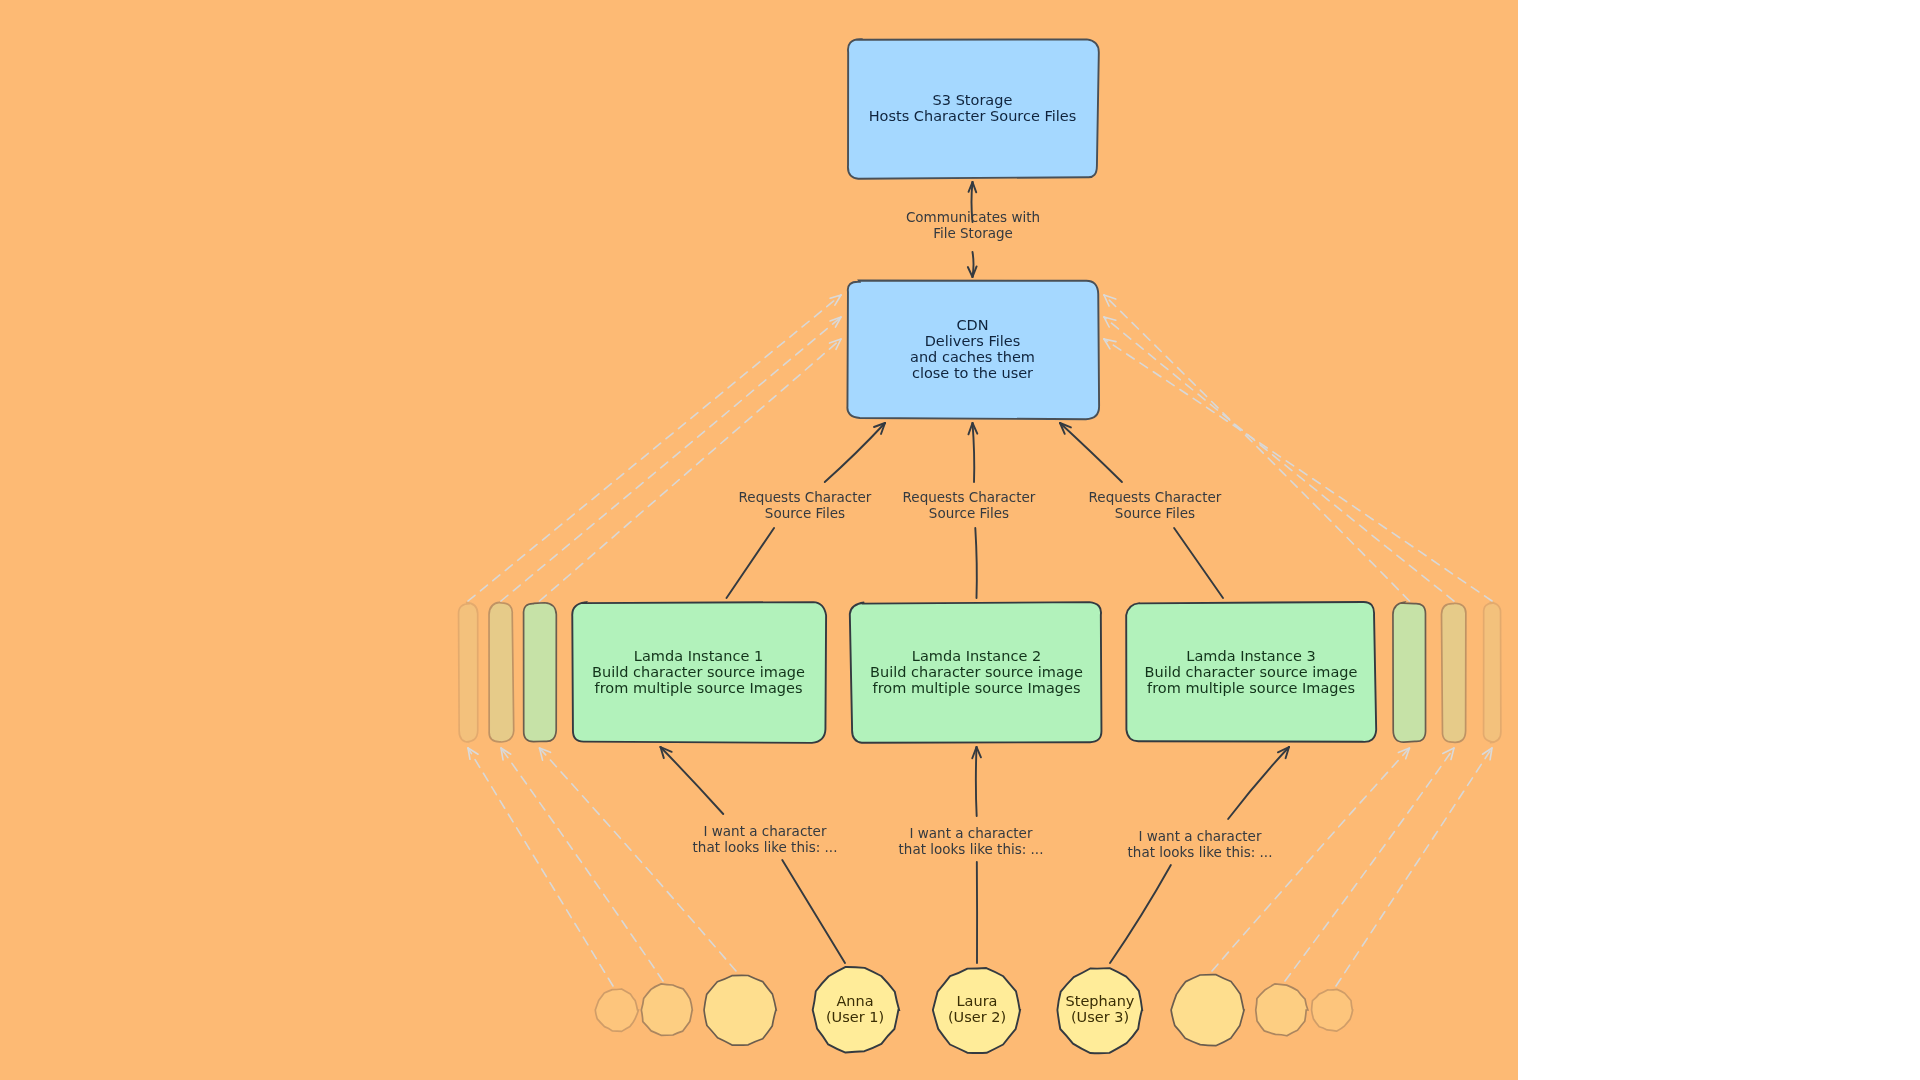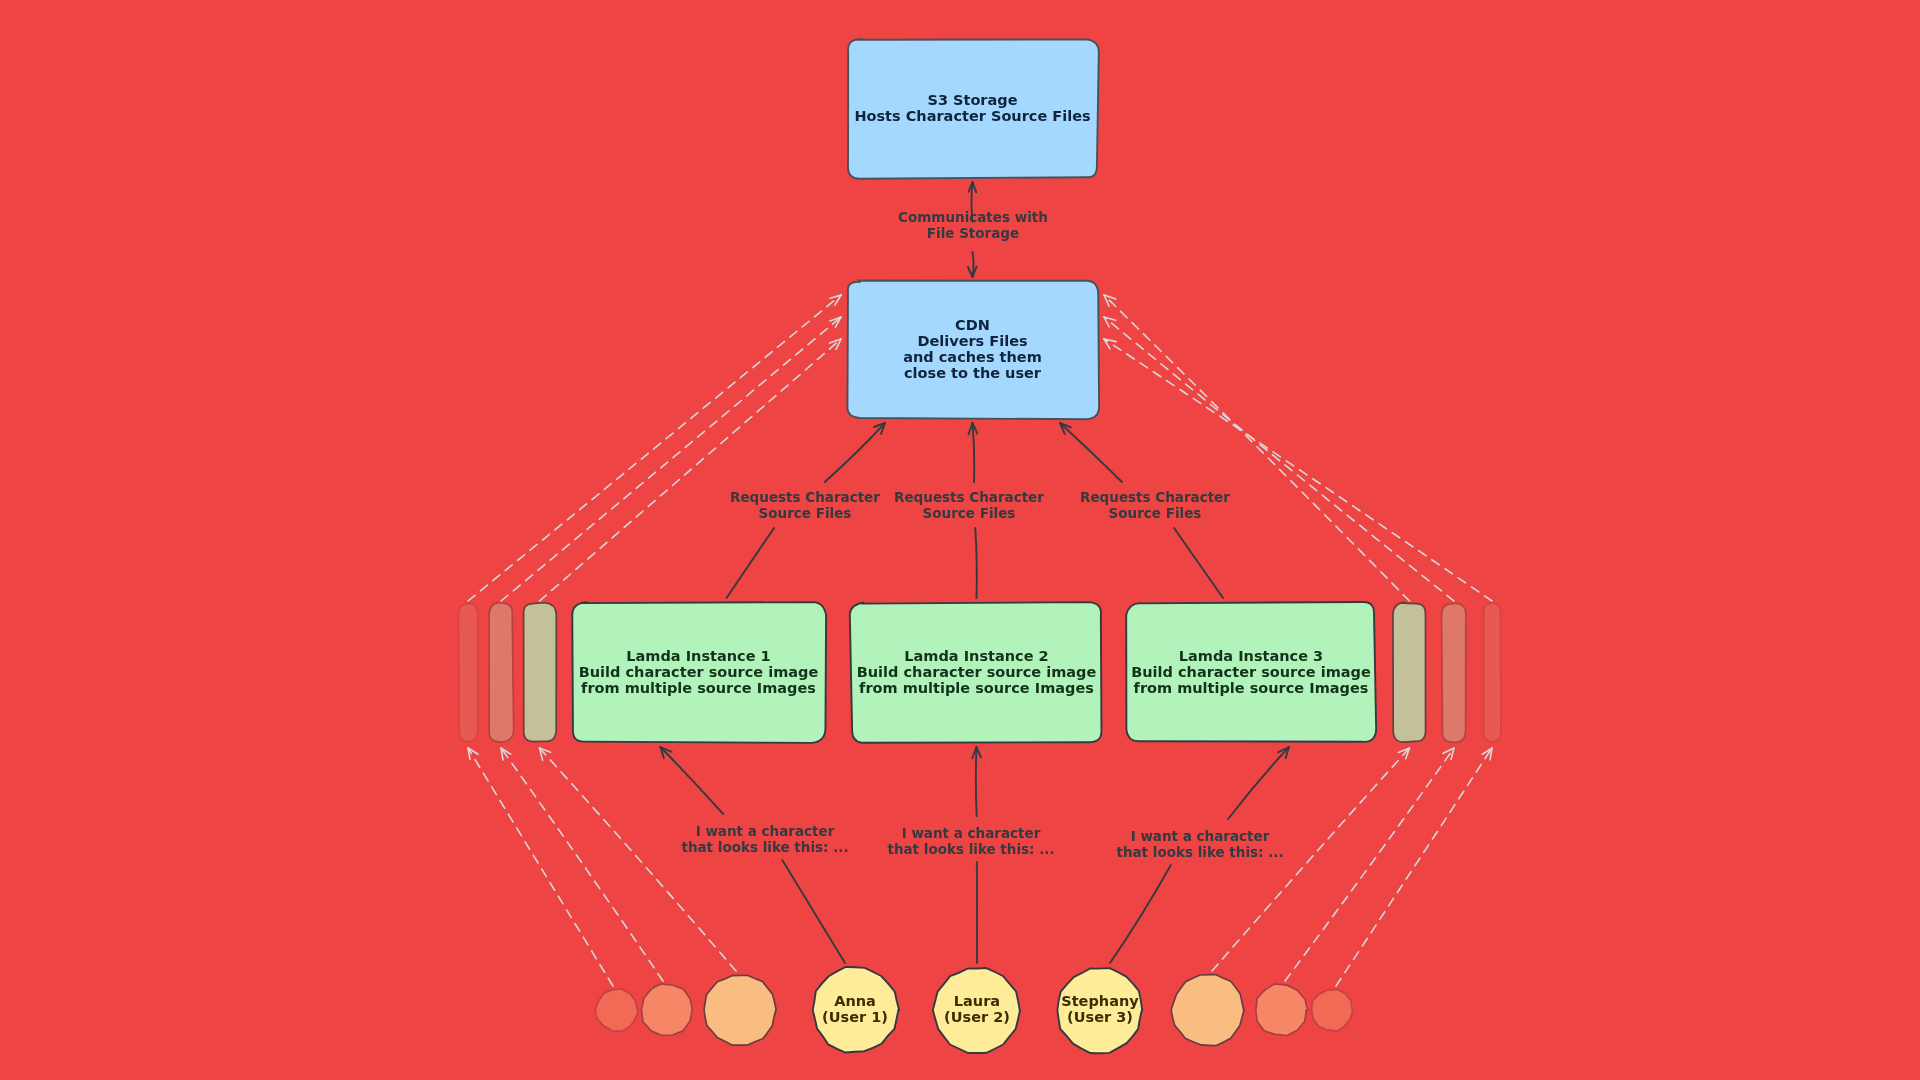--- a/index.html
+++ b/index.html
@@ -4,24 +4,23 @@
 <style>
   html, body {
     margin: 0; padding: 0;
     width: 1920px; height: 1080px;
     background: #ffffff;
     overflow: hidden;
     font-family: "DejaVu Sans", sans-serif;
   }
   #canvas {
     position: relative;
-    width: 1920px;
+    width: 1518px;
     height: 1080px;
-    background: #ef4444;
-    font-weight: bold;
+    background: #fdba74;
   }
   svg.layer {
     position: absolute;
     top: 0; left: 0;
     width: 1920px;
     height: 1080px;
     overflow: visible;
   }
   .node-text, .edge-text {
     font-family: "DejaVu Sans", sans-serif;

